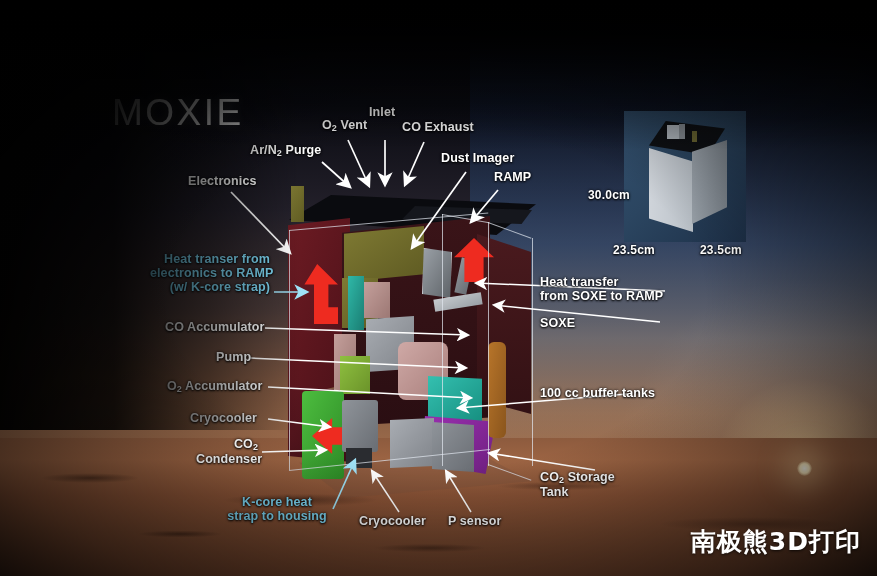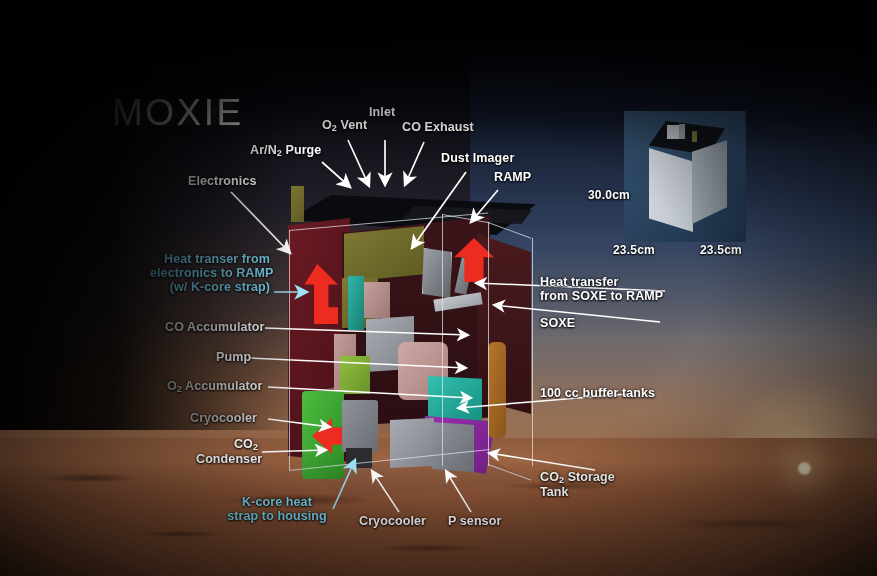--- a/index.html
+++ b/index.html
@@ -316,13 +316,14 @@
   <div class="lbl" style="left:540px;top:275px;">Heat transfer<br>from SOXE to RAMP</div>
   <div class="lbl" style="left:540px;top:316px;">SOXE</div>
   <div class="lbl" style="left:540px;top:386px;">100 cc buffer tanks</div>
   <div class="lbl" style="left:540px;top:470px;">CO<sub>2</sub> Storage<br>Tank</div>
 
   <div class="lbl" style="left:359px;top:514px;">Cryocooler</div>
   <div class="lbl" style="left:448px;top:514px;">P sensor</div>
 
   <div class="vignette-left"></div>
   <div class="vignette"></div>
+  <div class="watermark">南极熊3D打印</div>
 </div>
 
 </body></html>

